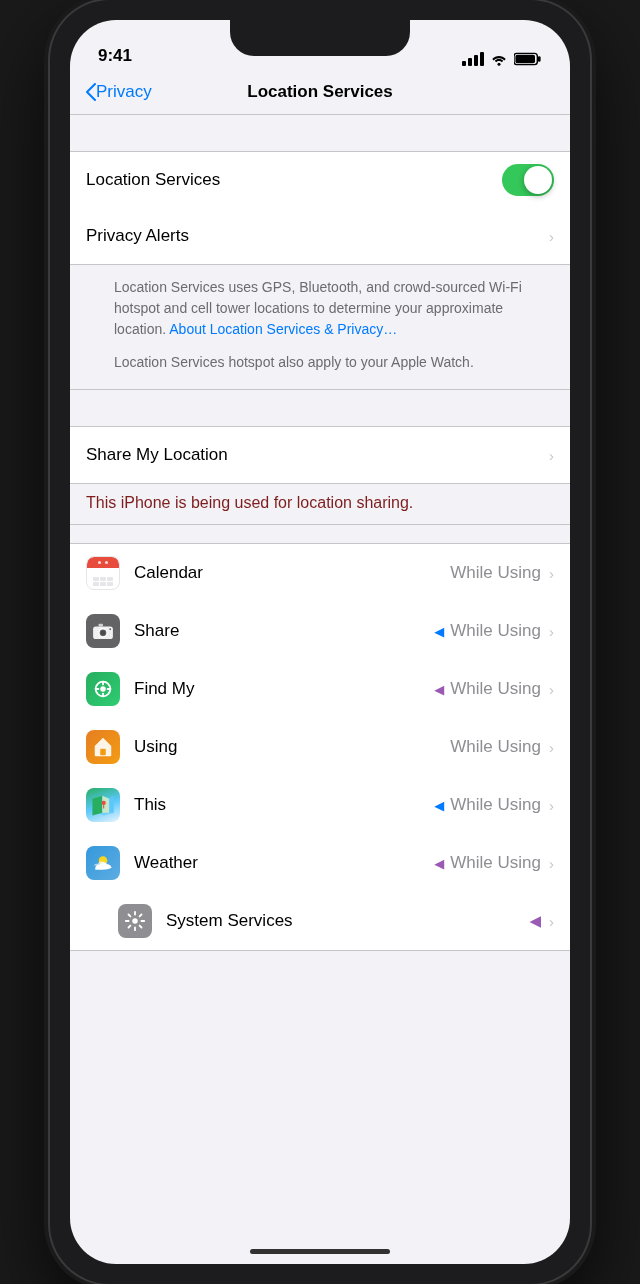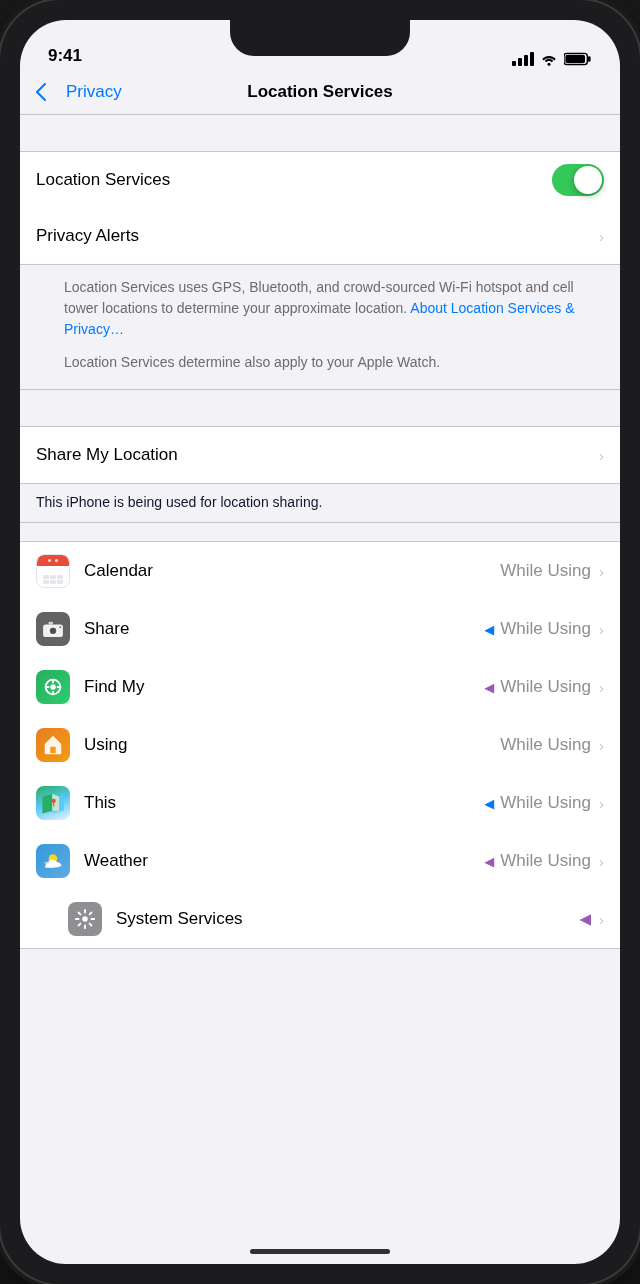--- a/index.html
+++ b/index.html
@@ -5,21 +5,21 @@
     * { margin: 0; padding: 0; box-sizing: border-box; }
     body {
       background: #1a1a1a;
       display: flex;
       justify-content: center;
       align-items: center;
       min-height: 100vh;
       font-family: -apple-system, 'SF Pro Text', 'Helvetica Neue', sans-serif;
     }
     .phone-frame {
-      width: 640px;
+      width: 540px;
       height: 1284px;
       background: #1c1c1e;
       border-radius: 60px;
       position: relative;
       overflow: hidden;
       box-shadow: 0 0 0 2px #3a3a3c, 0 0 0 6px #1a1a1a, 0 30px 80px rgba(0,0,0,0.8);
     }
     .phone-screen {
       position: absolute;
       top: 20px;
@@ -79,21 +79,21 @@
       padding: 8px 16px 12px;
       display: flex;
       align-items: center;
     }
     .nav-back {
       display: flex;
       align-items: center;
       color: #007aff;
       font-size: 17px;
       cursor: pointer;
-      gap: 20px;
+      gap: 0;
     }
     .nav-title {
       position: absolute;
       left: 50%;
       transform: translateX(-50%);
       font-size: 17px;
       font-weight: 600;
       color: #000;
     }
     .scroll-content {
@@ -269,22 +269,22 @@
     .maps-icon {
       background: linear-gradient(160deg, #27ae60 0%, #5ac8fa 50%, #e8f4fd 100%);
     }
     .weather-icon {
       background: linear-gradient(135deg, #3498db, #5dade2);
     }
     .system-icon {
       background: #8e8e93;
     }
     .sub-info {
-      font-size: 14px;
-      color: #0f172a;
+      font-size: 16px;
+      color: #7f1d1d;
       padding: 10px 16px 12px;
       background: #f2f2f7;
       border-bottom: 0.5px solid #c6c6c8;
     }
   </style>
 </head>
 <body>
 
 <div class="phone-frame">
   <div class="phone-screen">
@@ -338,21 +338,21 @@
         <div class="list-item">
           <span class="list-item-label">Privacy Alerts</span>
           <span class="chevron">›</span>
         </div>
       </div>
 
       <div class="description-block">
         <p class="description-text">
           <span>Location Services uses GPS, Bluetooth, and crowd-sourced Wi-Fi hotspot and cell tower locations to determine your approximate location. </span><span class="link-text">About Location Services &amp; Privacy…</span>
         </p>
-        <p class="description-text" style="margin-top:12px;">Location Services determine also apply to your Apple Watch.</p>
+        <p class="description-text" style="margin-top:12px;">Location Services hotspot also apply to your Apple Watch.</p>
       </div>
 
       <div class="section-gap"></div>
 
       <div class="white-section">
         <div class="list-item">
           <span class="list-item-label" style="font-size:17px;">Share My Location</span>
           <span class="chevron">›</span>
         </div>
       </div>

